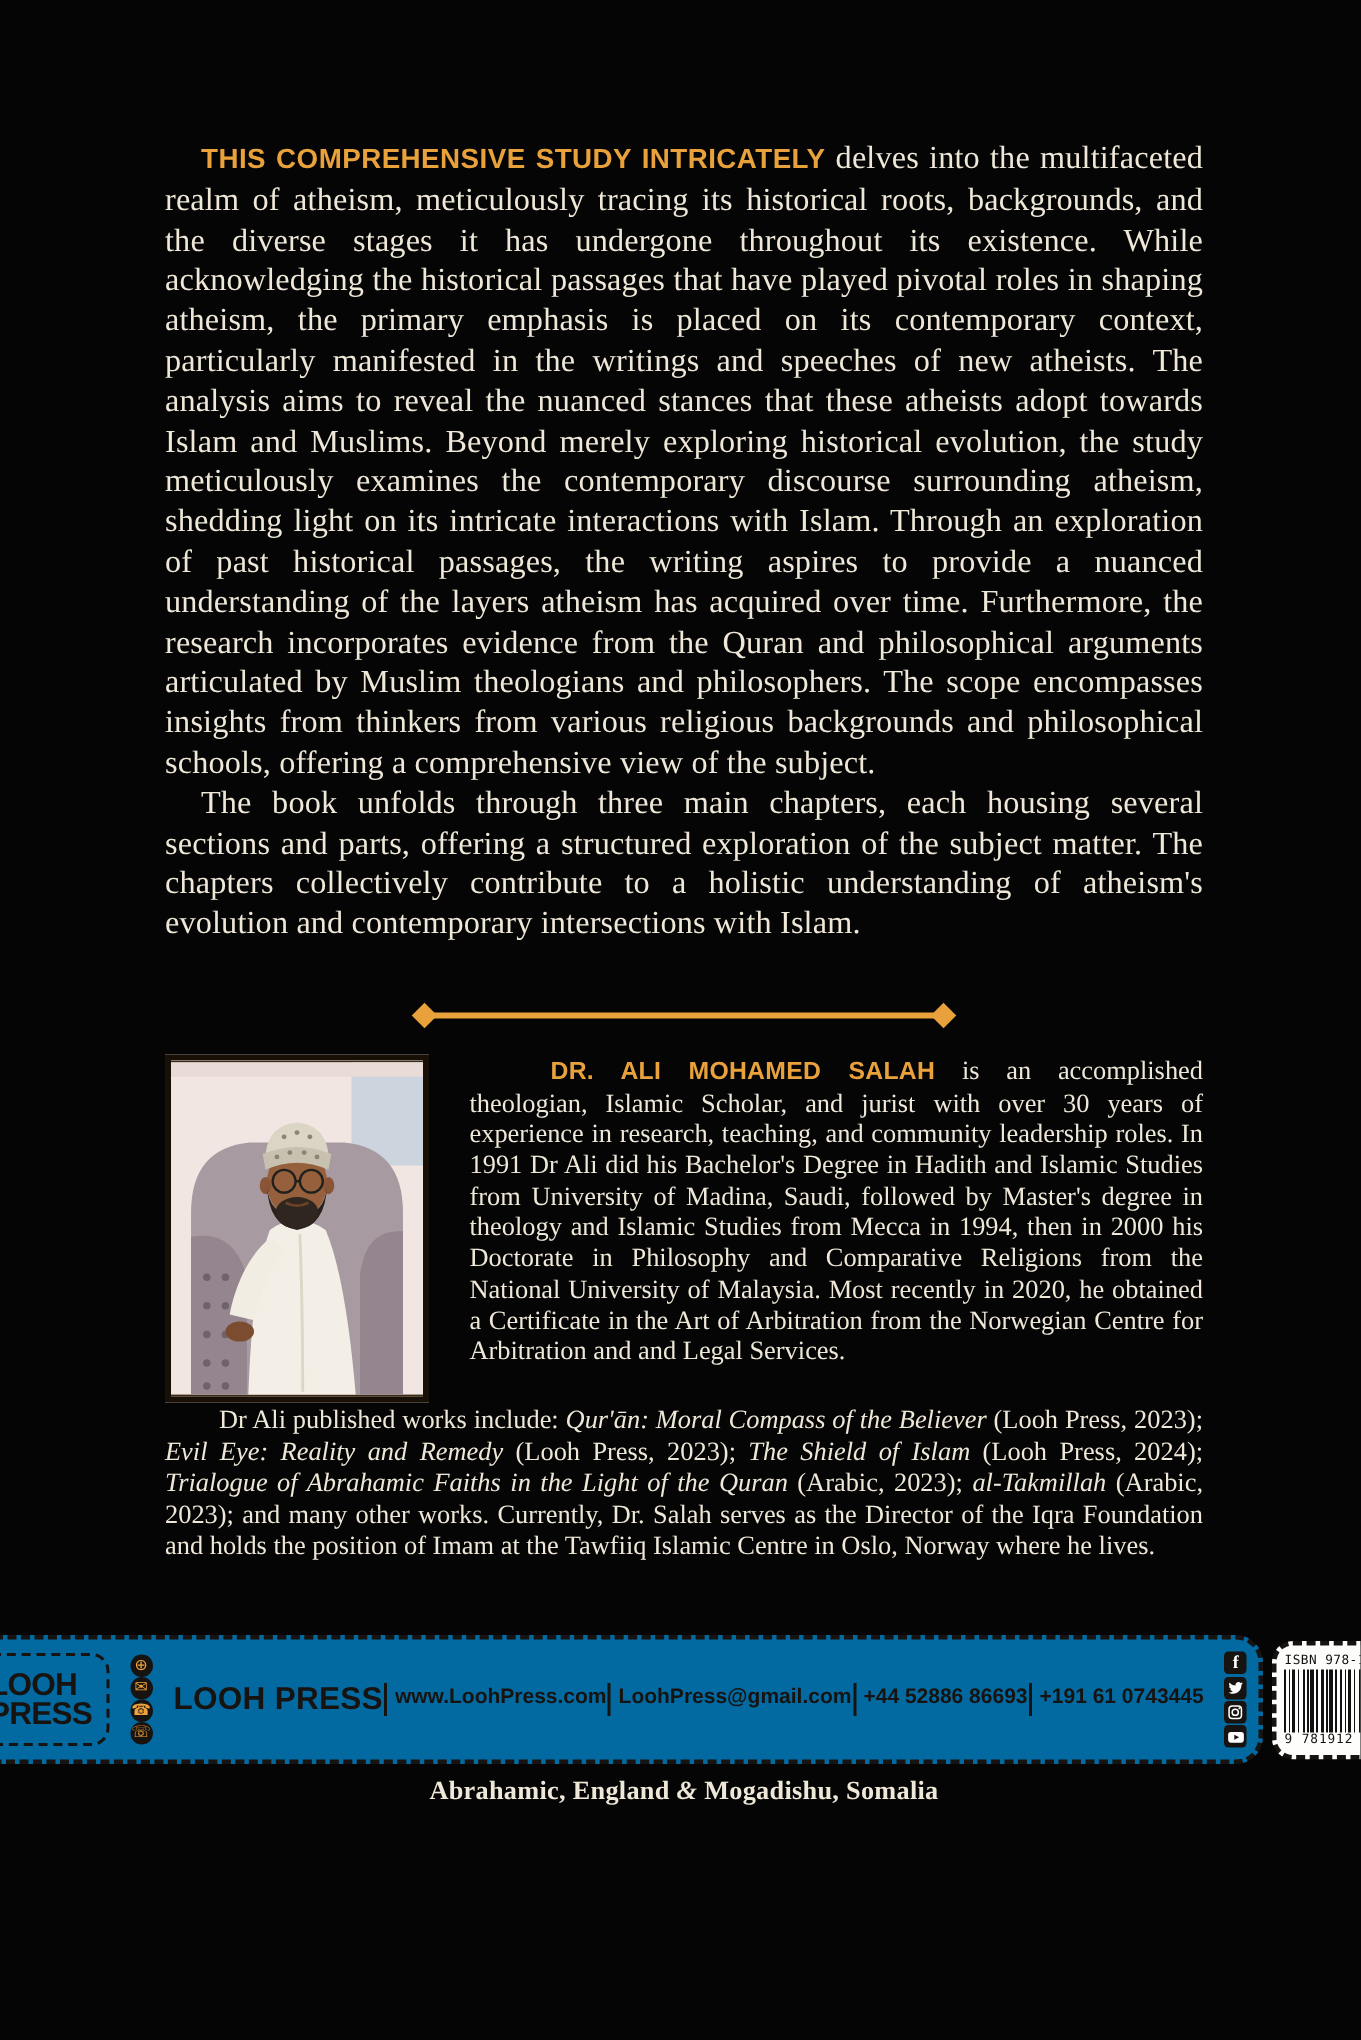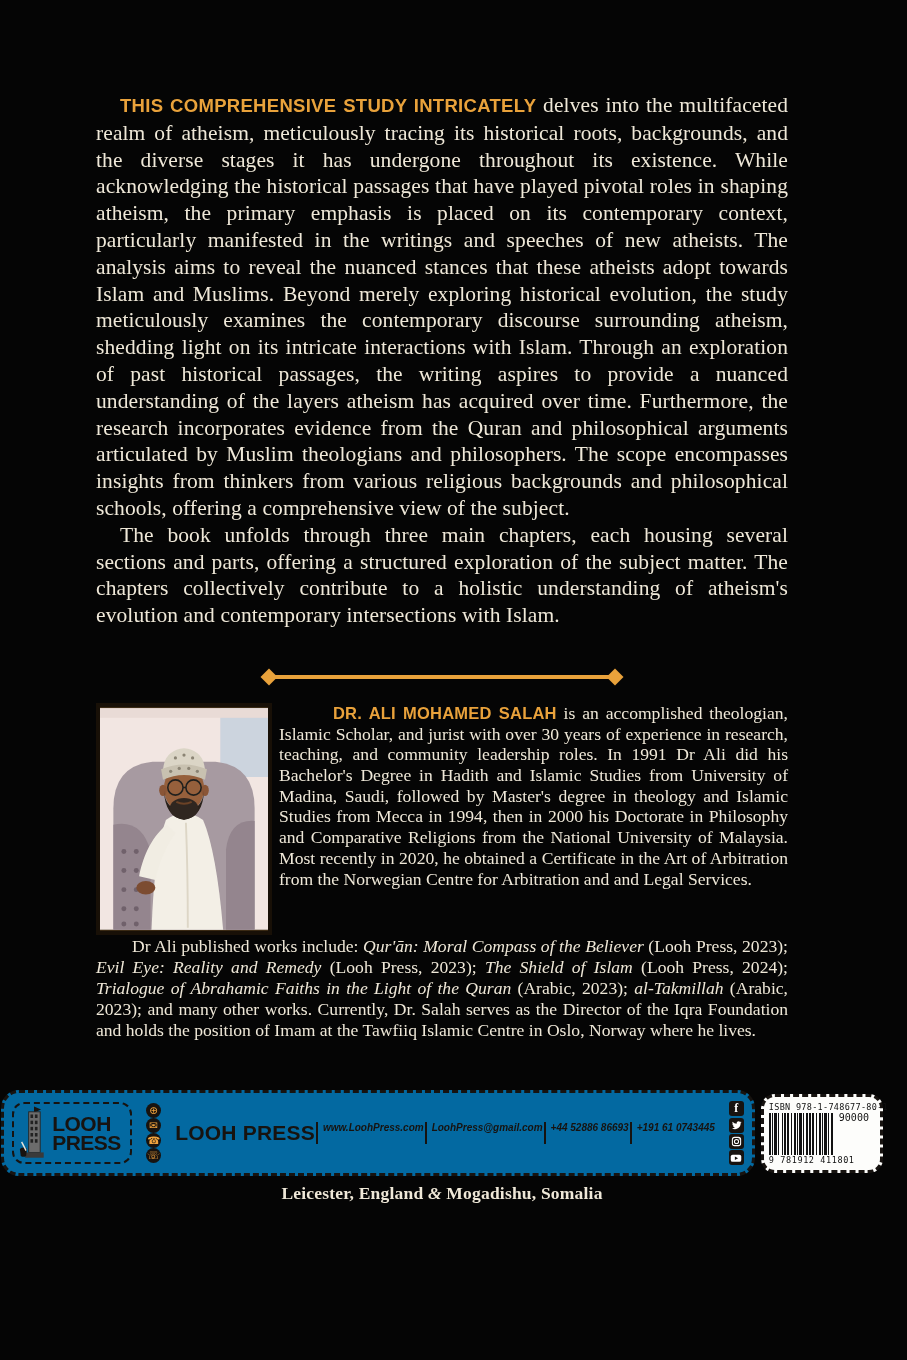--- a/index.html
+++ b/index.html
@@ -1,20 +1,20 @@
 <!DOCTYPE html>
 <html><head>
 <meta charset="utf-8">
 <style>
   html,body{margin:0;padding:0;}
   body{
     width:907px;height:1360px;background:#050505;position:relative;
     font-family:"Liberation Serif", serif;overflow:hidden;
   }
-  .page{position:absolute;left:96px;top:92px;width:692px;}
+  .page{position:absolute;left:110px;top:92px;width:692px;}
 
   
   .synopsis p{
     color:#efe8d8;font-size:21.5px;line-height:26.8px;text-align:justify;
     margin:0;letter-spacing:.1px;
   }
   .p-indent{text-indent:24px;}
   .lead-orange{
     color:#e9a23b;font-family:"Liberation Sans", sans-serif;font-weight:bold;
     font-size:18.5px;letter-spacing:.3px;
@@ -26,21 +26,21 @@
   .diamond{width:12px;height:12px;background:#e9a23b;transform:rotate(45deg);flex:none;}
 
   
   .author-row{display:flex;margin-top:14px;}
   .photo-frame{
     width:176px;height:232px;flex:none;box-sizing:border-box;
     border:4px solid #181007;box-shadow:inset 0 0 0 2px #3a2a14;background:#f2e6e2;
   }
   .photo-frame svg{display:block;width:100%;height:100%;}
   .bio{
-    margin-left:7px;color:#efe8d8;font-size:17.6px;line-height:20.7px;
+    margin-left:27px;color:#efe8d8;font-size:17.6px;line-height:20.7px;
     text-align:justify;
   }
   .bio p{margin:0;text-indent:54px;}
   .lead-orange-sm{
     color:#e9a23b;font-family:"Liberation Sans", sans-serif;font-weight:bold;
     font-size:16.5px;letter-spacing:.2px;
   }
   .works{
     color:#efe8d8;font-size:17.6px;line-height:20.9px;text-align:justify;
     margin:1px 0 0 0;text-indent:36px;
@@ -66,22 +66,22 @@
   .circle{
     width:15px;height:15px;border-radius:50%;background:#171310;color:#f0a33d;
     font-family:"DejaVu Sans", sans-serif;font-size:10.5px;line-height:15px;text-align:center;
   }
   .contact{display:flex;flex-direction:row;justify-content:center;gap:1px;}
   .contact .big{
     font-family:"Liberation Sans", sans-serif;font-weight:900;font-size:21px;
     color:#171310;letter-spacing:.2px;line-height:1;margin-bottom:1px;
   }
   .contact .cline{
-    font-family:"Liberation Sans", sans-serif;font-weight:bold;font-size:10px;
-    color:#171310;border-left:2.5px solid #171310;padding-left:5px;line-height:1.15;font-style:italic;
+    font-family:"Liberation Sans", sans-serif;font-weight:bold;font-size:14px;
+    color:#171310;border-left:2.5px solid #171310;padding-left:5px;line-height:1.15;
   }
   .social-col{display:flex;flex-direction:column;justify-content:space-between;height:64px;flex:none;}
   .social{
     width:15px;height:15px;background:#171310;border-radius:3px;color:#fff;
     display:flex;align-items:center;justify-content:center;
     font-family:"Liberation Serif", serif;font-weight:bold;font-size:12px;
   }
   .social svg{display:block;}
 
   
@@ -251,15 +251,15 @@
           <div class="bc-digits">9 781912 411801</div>
         </div>
         <div class="bc-side">
           <div class="bc-price">90000</div>
           <div class="bars bars-side"></div>
         </div>
       </div>
     </div>
   </div>
 
-  <div class="address"><span>Leicester, England </span><span class="amp">&amp;</span><span> Mogadishu, Somalia</span></div>
+  <div class="address"><span>Abrahamic, England </span><span class="amp">&amp;</span><span> Mogadishu, Somalia</span></div>
 
 </div>
 
 </body></html>

